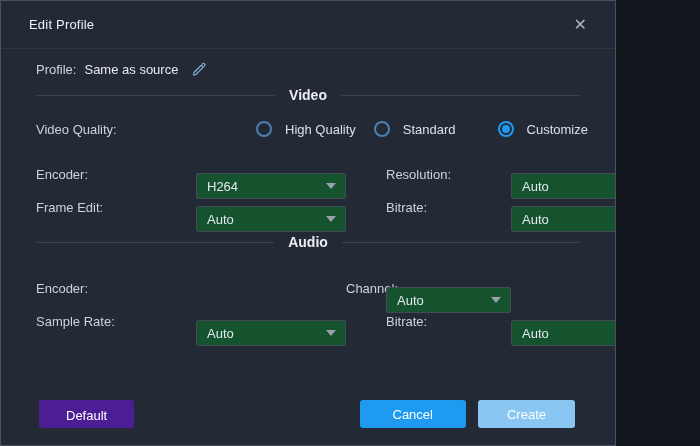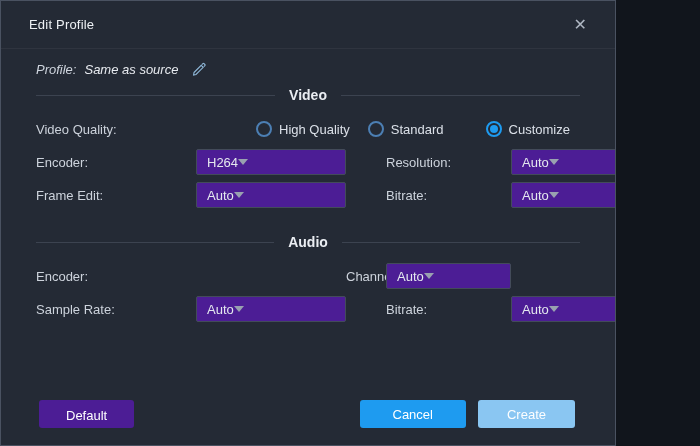--- a/index.html
+++ b/index.html
@@ -15,21 +15,21 @@
   
   .titlebar{
     height:48px; display:flex; align-items:center; justify-content:space-between;
     padding:0 24px 0 28px; border-bottom:1px solid rgba(255,255,255,0.05);
   }
   .title{ font-size:13px; color:#eef1f5; letter-spacing:0.2px; }
   .close{ font-size:16px; color:#aeb6c2; cursor:pointer; line-height:1; padding:4px; }
 
   
   .profile-row{
-    margin:13px 0 0 35px; display:flex; align-items:center; gap:6px; font-size:13px;font-style:italic;
+    margin:13px 0 0 35px; display:flex; align-items:center; gap:6px; font-size:13px;
   }
   .profile-label{ color:#cfd5de; }
   .profile-value{ color:#e8ebf0; margin-left:2px; }
   .edit-ic{ margin-left:8px; display:inline-flex; cursor:pointer; }
 
   
   .section{
     display:flex; align-items:center; gap:14px;
     margin:6px 35px 0 35px; height:24px;
   }
@@ -40,34 +40,34 @@
   .row{
     display:grid;
     grid-template-columns:160px 150px 40px 125px 150px;
     align-items:center;
     padding-left:35px; height:26px; margin-top:7px;
   }
   .row.first{ margin-top:9px; }
   .lbl{ font-size:13px; color:#cdd3dc; }
 
   .dropdown{
-    height:26px; background:#4c1d95; border:1px solid #434b5a; border-radius:2px;
-    display:flex; align-items:center; 
-    padding:0 9px 0 10px; cursor:pointer;
+    height:26px; background:#14532d; border:1px solid #434b5a; border-radius:2px;
+    display:flex; align-items:center; justify-content:space-between;
+    padding:0 9px 0 10px; cursor:pointer;margin-top:24px;
   }
   .dd-value{ font-size:13px; color:#e4e8ee; }
   .dd-arrow{
     width:0; height:0;
     border-left:5px solid transparent; border-right:5px solid transparent;
     border-top:6px solid #99a1b0;
   }
 
   
   .radio-zone{ grid-column:2 / 6; display:flex; align-items:center; padding-left:60px; }
-  .radio-group{ display:flex; align-items:center; gap:7px; cursor:pointer; }
+  .radio-group{ display:flex; align-items:center; gap:13px; cursor:pointer; }
   .rg-2{ margin-left:10px;padding-left:8px; }
   .rg-3{ margin-left:42px; }
   .radio{
     width:16px; height:16px; border-radius:50%;
     border:2px solid #4c7fb4; display:flex; align-items:center; justify-content:center;
     background:transparent;
   }
   .radio.selected{ border-color:#1e9bf0; }
   .radio.selected::after{
     content:""; width:8px; height:8px; border-radius:50%; background:#1e9bf0;

